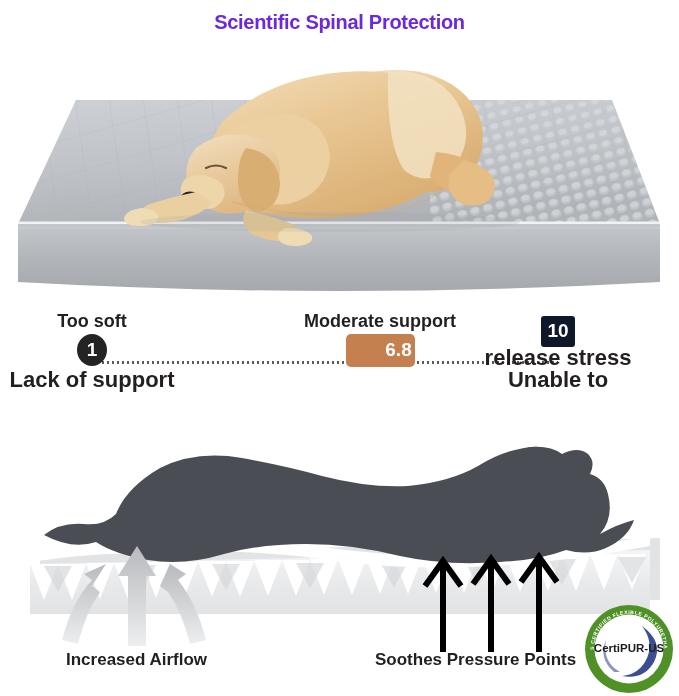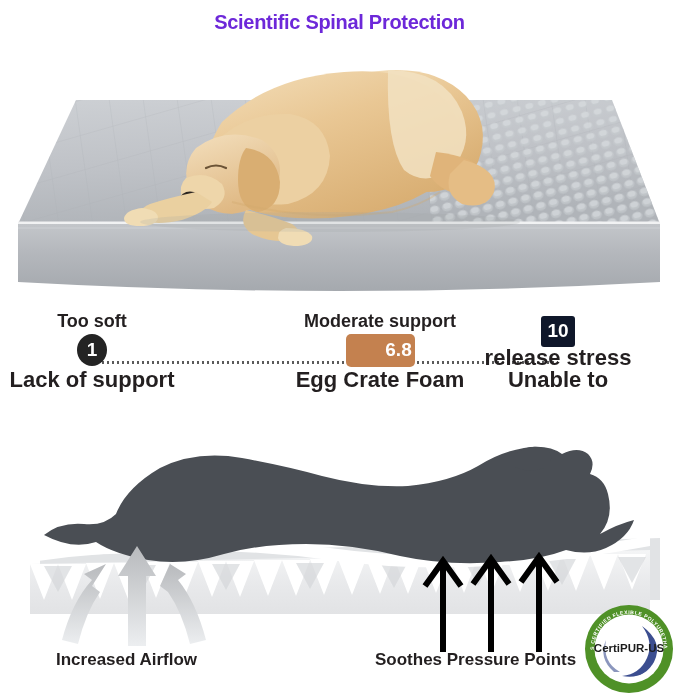--- a/index.html
+++ b/index.html
@@ -127,21 +127,21 @@
   .diagram svg { display: block; width: 679px; height: 268px; }
 
   .bottom-label {
     position: absolute;
     font-size: 17px;
     font-weight: bold;
     line-height: 20px;
     white-space: nowrap;
     color: #231f20;
   }
-  .bottom-label.airflow { left: 56px;  top: 650px; text-align: right; }
+  .bottom-label.airflow { left: 66px;  top: 650px; text-align: right; }
   .bottom-label.pressure{ left: 375px; top: 650px; }
 
   
   .badge {
     position: absolute;
     left: 584px;
     top: 604px;
     width: 90px;
     height: 90px;
     text-decoration: underline;
@@ -246,21 +246,20 @@
       <div class="marker circle">1</div>
     </div>
     <div class="bot-label">Lack of support</div>
   </div>
 
   <div class="stop" style="left:380px;">
     <div class="top-label">Moderate support</div>
     <div class="marker-row">
       <div class="marker orange">6.8</div>
     </div>
-    <div class="bot-label">Egg Crate Foam</div>
   </div>
 
   <div class="stop" style="left:558px;">
     <div class="marker-row">
       <div class="marker dark">10</div>
     </div>
     <div class="bot-label" style="margin-top:0;">release stress</div>
     <div class="bot-label">Unable to</div>
   </div>
 </div>

